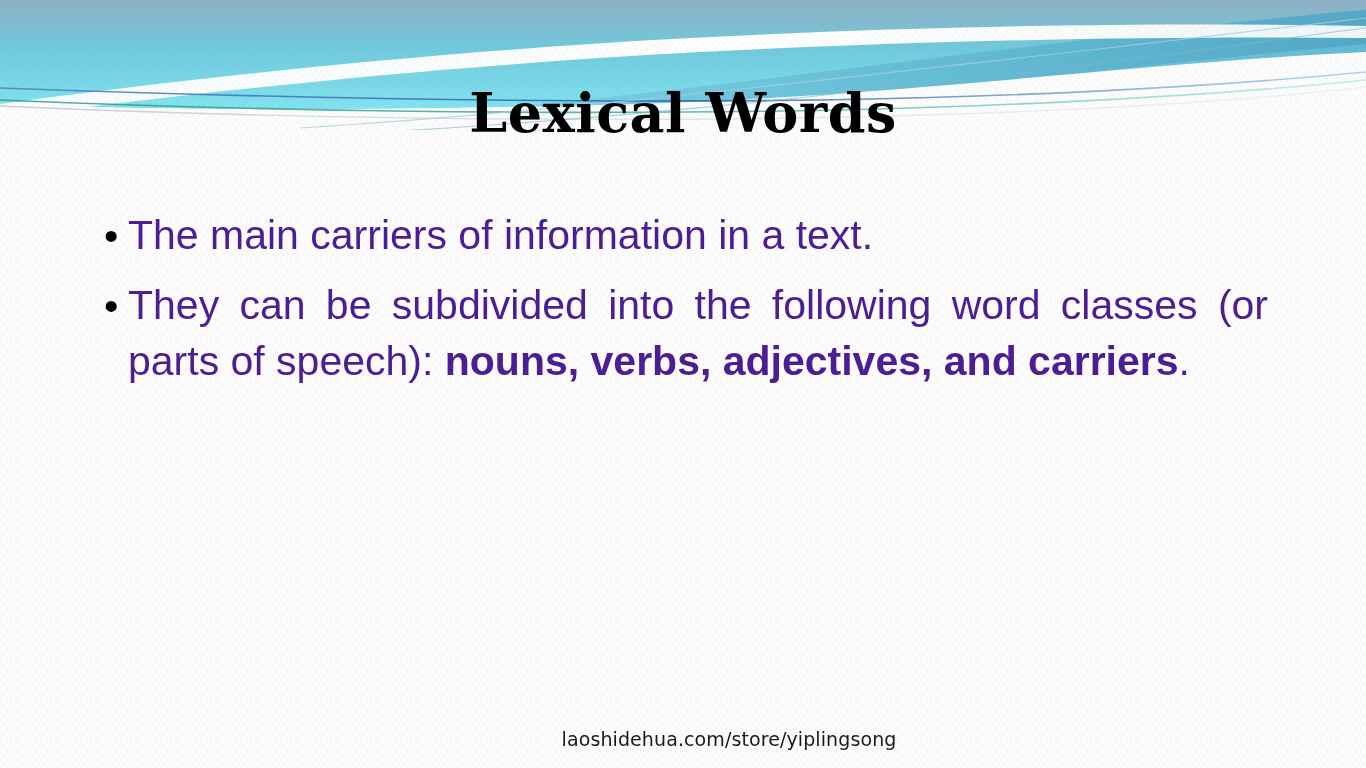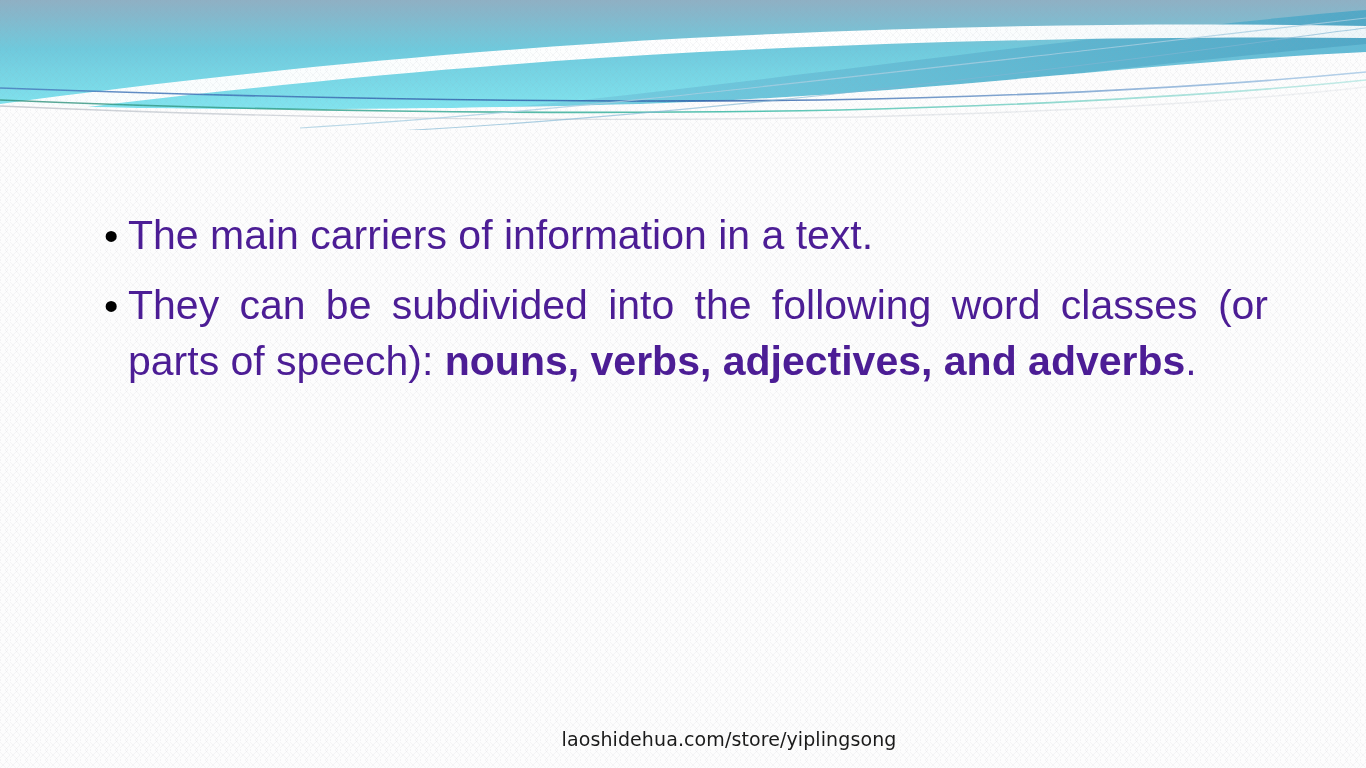--- a/index.html
+++ b/index.html
@@ -168,31 +168,32 @@
       <path d="M0,104 C180,112 420,110 640,104 C900,96 1150,62 1366,52 L1366,130 L0,130 Z" fill="#fdfdfd"></path>
 
       <path d="M0,88 C220,96 520,104 820,100 C1060,96 1240,84 1366,72" fill="none" stroke="url(#lineBlue)" stroke-width="1.6"></path>
       <path d="M0,100 C230,110 540,116 840,110 C1080,104 1250,92 1366,80" fill="none" stroke="url(#lineTeal)" stroke-width="1.6"></path>
       <path d="M0,106 C240,117 560,123 860,117 C1100,111 1260,99 1366,87" fill="none" stroke="url(#lineGray)" stroke-width="1.4"></path>
       <path d="M300,128 C560,112 840,78 1090,50 C1210,36 1310,24 1366,18" fill="none" stroke="#a9cfe2" stroke-width="1.2" opacity="0.8"></path>
       <path d="M380,132 C640,118 900,88 1140,58 C1250,44 1330,32 1366,28" fill="none" stroke="#7fb7d4" stroke-width="1.1" opacity="0.65"></path>
     </svg>
   </div>
 
+  <div class="title">Lexical Words</div>
 
   <div class="body-block">
 
     <div class="bullet-row">
       <span class="bullet-mark">•</span>
       <span class="bullet-text single">The main carriers of information in a text.</span>
     </div>
 
     <div class="bullet-row">
       <span class="bullet-mark">•</span>
-      <span class="bullet-text"><span>They can be subdivided into the following word classes (or parts of speech): </span><b>nouns, verbs, adjectives, and adverbs</b><span>.</span></span>
+      <span class="bullet-text"><span>They can be subdivided into the following word classes (or parts of speech): </span><b>nouns, verbs, adjectives, and carriers</b><span>.</span></span>
     </div>
 
   </div>
 
   <div class="footer">laoshidehua.com/store/yiplingsong</div>
 
   <div class="texture"></div>
 
 </div>
 

